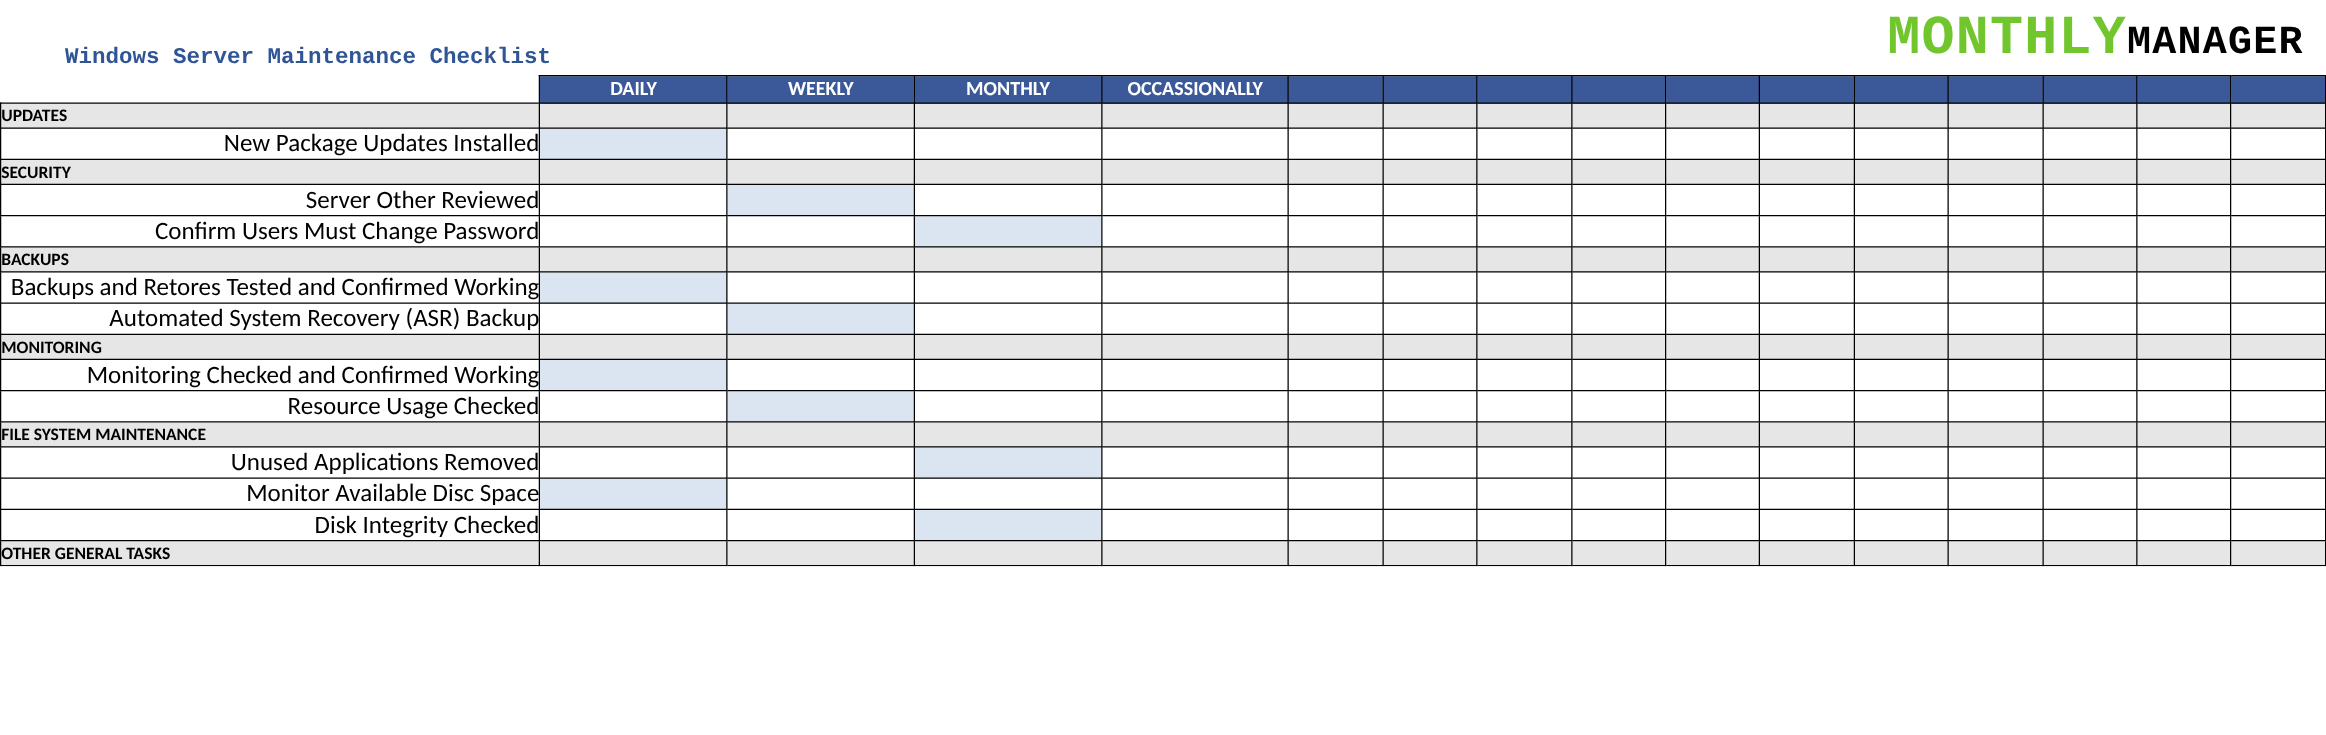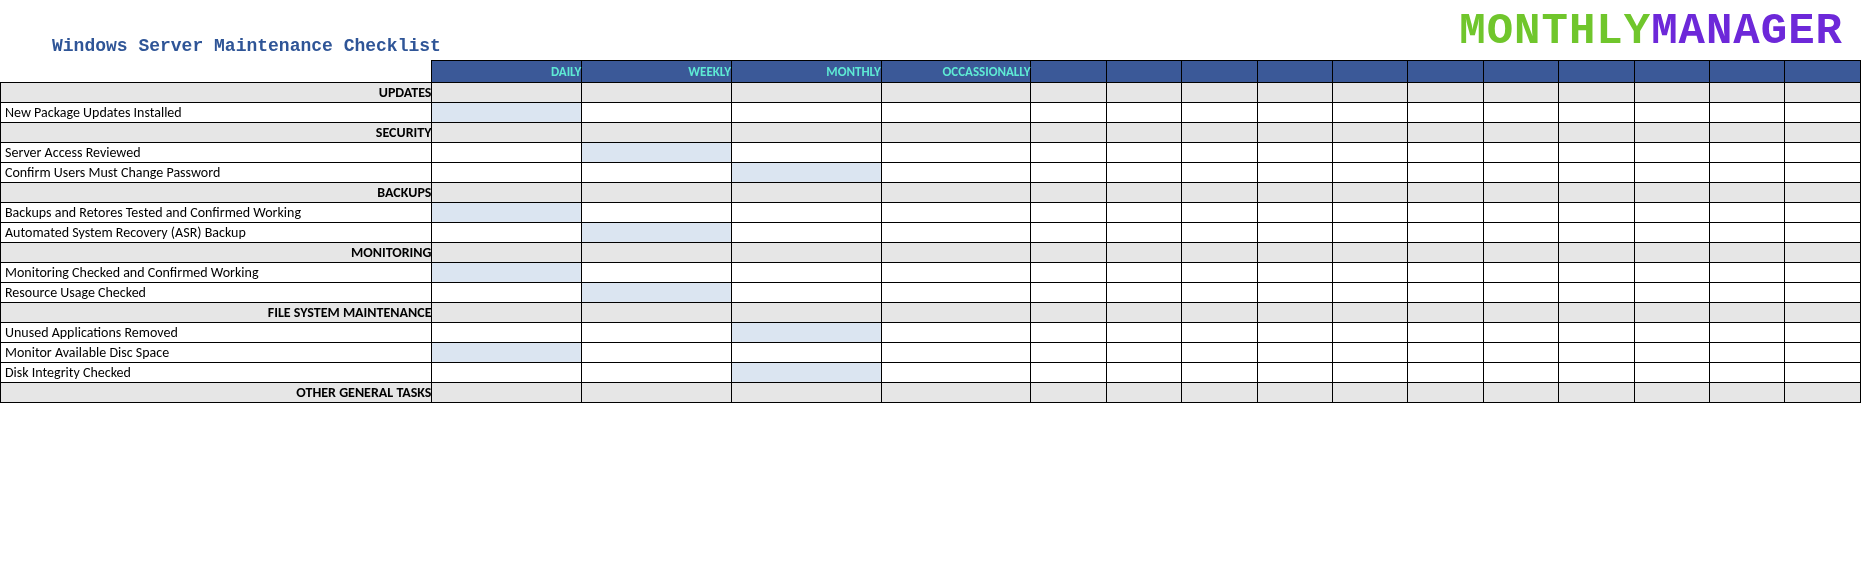--- a/index.html
+++ b/index.html
@@ -22,63 +22,63 @@
     color: #2f5597;
     font-weight: 700;
     font-size: 18px;
     padding-top: 4px;
   }
   .logo {
     font-weight: 800;
     letter-spacing: 1px;
   }
   .logo .p1 { color: #70c62c; font-size: 44px; font-weight: 900; }
-  .logo .p2 { color: #6d28d9; font-size: 44px; font-weight: 900; }
+  .logo .p2 { color: #000000; font-size: 32px; font-weight: 900; }
   table {
     border-collapse: collapse;
     width: 100%;
     table-layout: fixed;
     margin-top: 4px;
   }
   col.task { width: 412px; }
   col.freq { width: 143px; }
   col.blank { width: 72px; }
   td, th { padding: 0; }
   .hdr-row td { height: 22px; }
   .hdr-cell {
     background: #3b5998;
     border: 1px solid #000;
-    color: #5eead4;
+    color: #ffffff;
     font-weight: 700;
-    text-align: right;
-    font-size: 13px;
+    text-align: center;
+    font-size: 16px;
   }
   .hdr-blank {
     background: #3b5998;
     border: 1px solid #000;
   }
   .section td {
     background: #e6e6e6;
     border: 1px solid #000;
     height: 20px;
   }
   .section .label {
-    text-align: right;
+    text-align: left;
     font-weight: 700;
     font-size: 14px;
   }
   .item td {
     border: 1px solid #000;
     height: 20px;
     background: #fff;
   }
   .item .label {
     padding-left: 4px;
-    font-size: 14px;
-    text-align: left;
+    font-size: 20px;
+    text-align: right;
   }
   .marked { background: #dbe5f1 !important; }
 </style>
 </head>
 <body>
 
 <div class="header">
   <div class="title">Windows Server Maintenance Checklist</div>
   <div class="logo">
     <span class="p1">MONTHLY</span><span class="p2">MANAGER</span>
@@ -171,21 +171,21 @@
         <td></td>
         <td></td>
         <td></td>
         <td></td>
         <td></td>
         <td></td>
         <td></td>
         <td></td>
       </tr>
       <tr class="item">
-        <td class="label">Server Access Reviewed</td>
+        <td class="label">Server Other Reviewed</td>
         <td></td>
         <td class="marked"></td>
         <td></td>
         <td></td>
         <td></td>
         <td></td>
         <td></td>
         <td></td>
         <td></td>
         <td></td>

